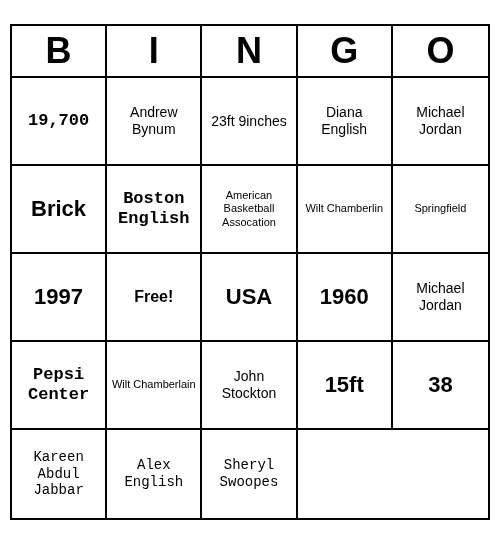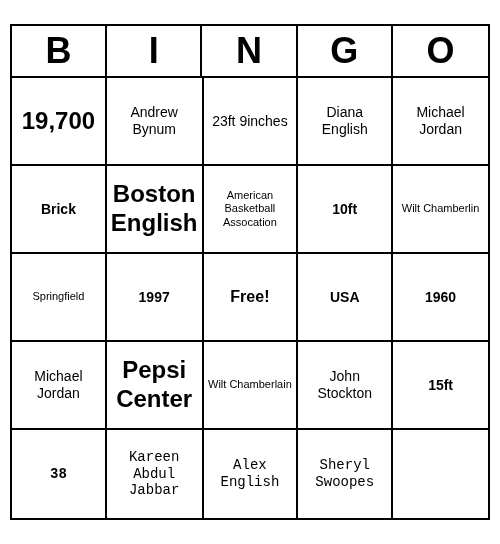--- a/index.html
+++ b/index.html
@@ -63,27 +63,28 @@
     .bingo-cell:nth-child(5n) {
       border-right: none;
     }
 
     .bingo-cell:nth-child(n+21) {
       border-bottom: none;
       font-family: Liberation Mono, monospace;
     }
 
     .bingo-cell.large-text {
-      font-size: 14px;
+      font-size: 22px;
       font-weight: bold;
     }
 
     .bingo-cell.medium-text {
-      font-size: 24px;
+      font-size: 17px;
       font-weight: bold;
+      font-family: Liberation Mono, monospace;
     }
 
     .bingo-cell.small-text {
       font-size: 11px;
     }
 
     .bingo-cell.free-cell {
       font-size: 16px;
       font-weight: bold;
       text-align: right;
@@ -102,21 +103,20 @@
     </div>
   <div class="bingo-grid">
   <div class="bingo-cell medium-text">19,700</div>
       <div class="bingo-cell">Andrew Bynum</div>
       <div class="bingo-cell">23ft 9inches</div>
       <div class="bingo-cell">Diana English</div>
       <div class="bingo-cell">Michael Jordan</div>
       <div class="bingo-cell large-text">Brick</div>
       <div class="bingo-cell medium-text">Boston English</div>
       <div class="bingo-cell small-text">American Basketball Assocation</div>
-      <div class="bingo-cell large-text">10ft</div>
       <div class="bingo-cell small-text">Wilt Chamberlin</div>
       <div class="bingo-cell small-text">Springfield</div>
       <div class="bingo-cell large-text">1997</div>
       <div class="bingo-cell free-cell">Free!</div>
       <div class="bingo-cell large-text">USA</div>
       <div class="bingo-cell large-text">1960</div>
       <div class="bingo-cell">Michael Jordan</div>
       <div class="bingo-cell medium-text">Pepsi Center</div>
       <div class="bingo-cell small-text">Wilt Chamberlain</div>
       <div class="bingo-cell">John Stockton</div>

